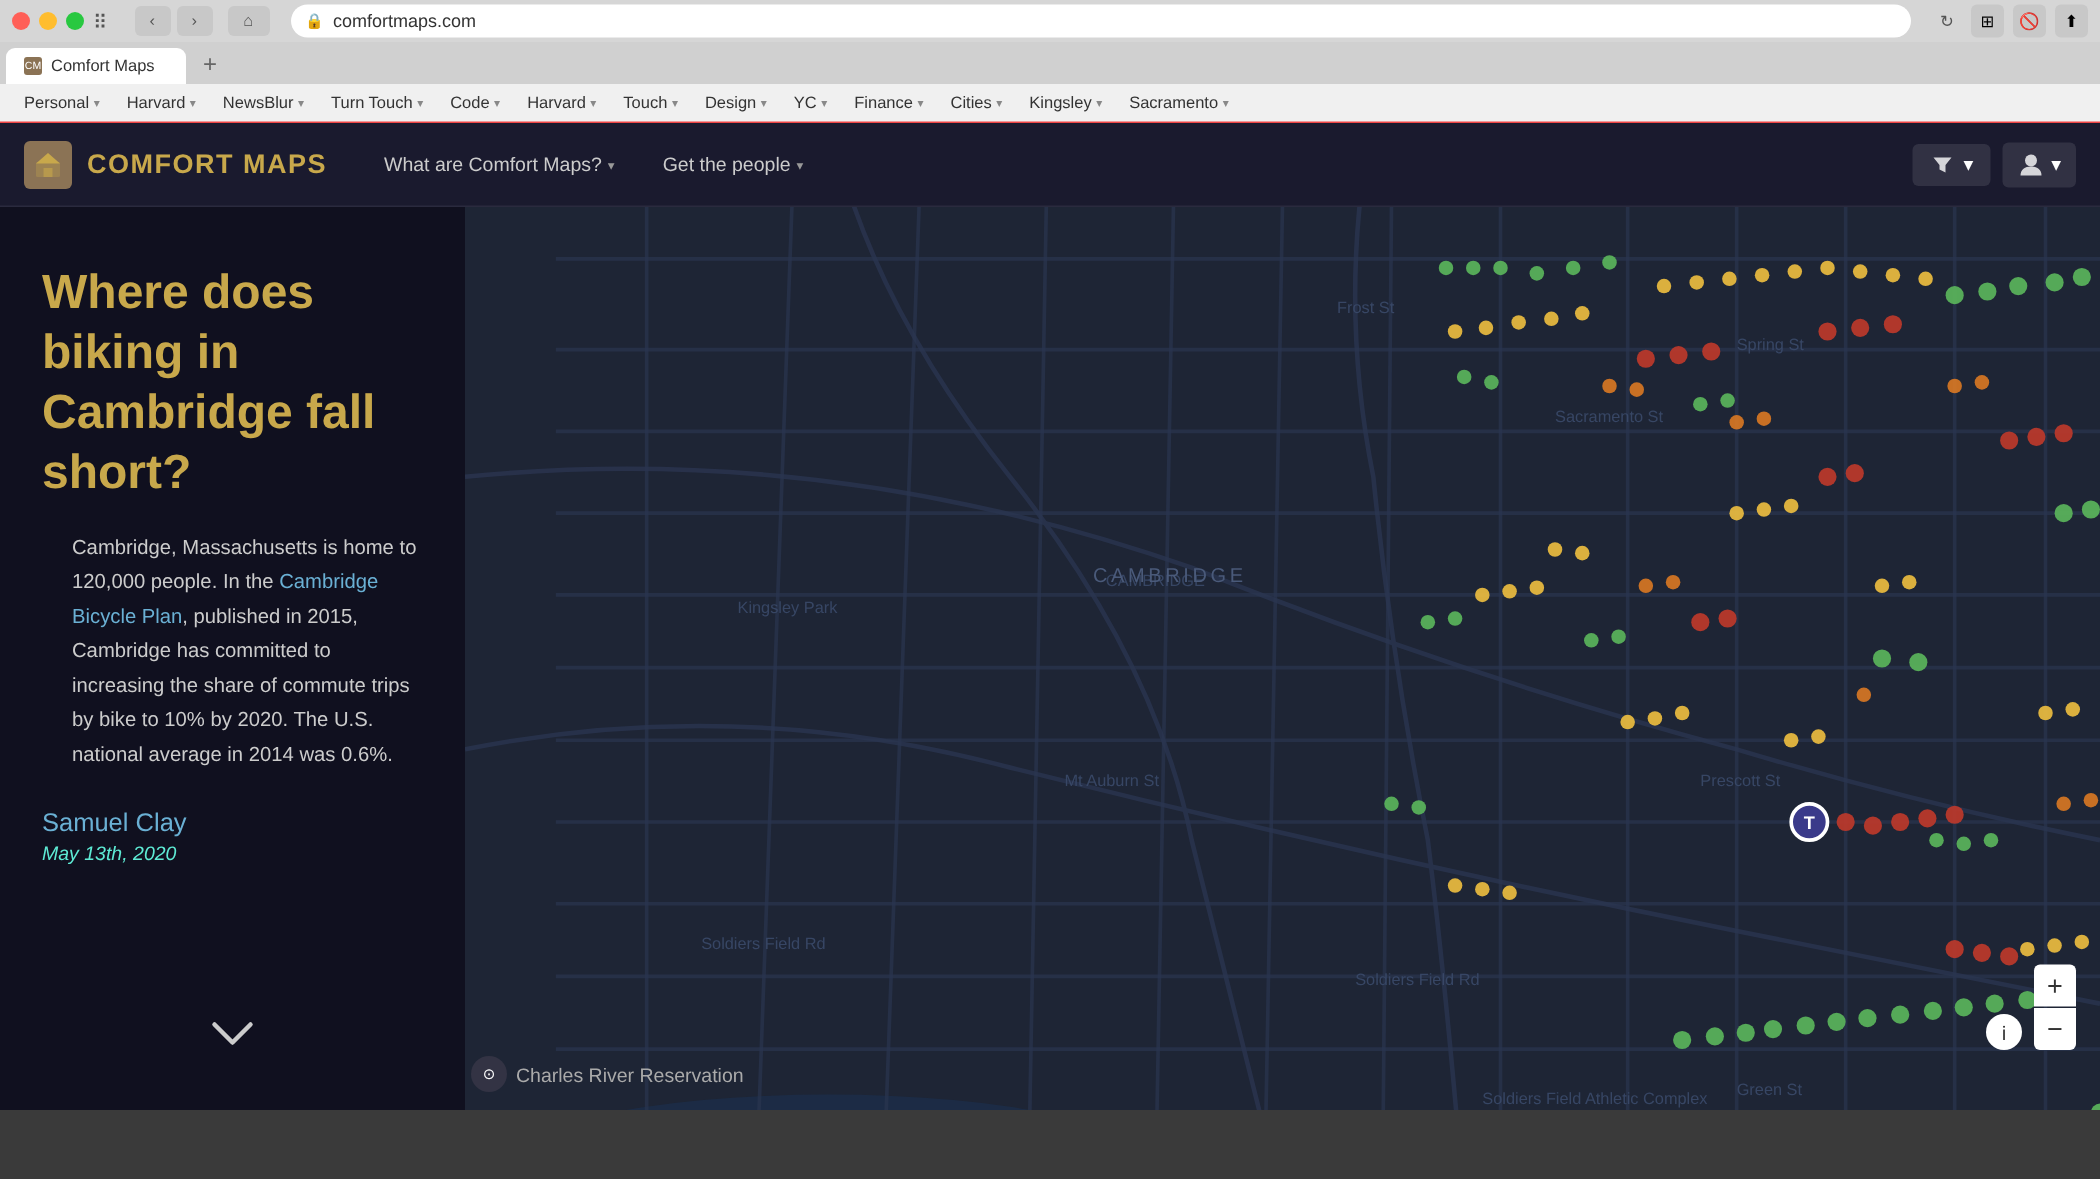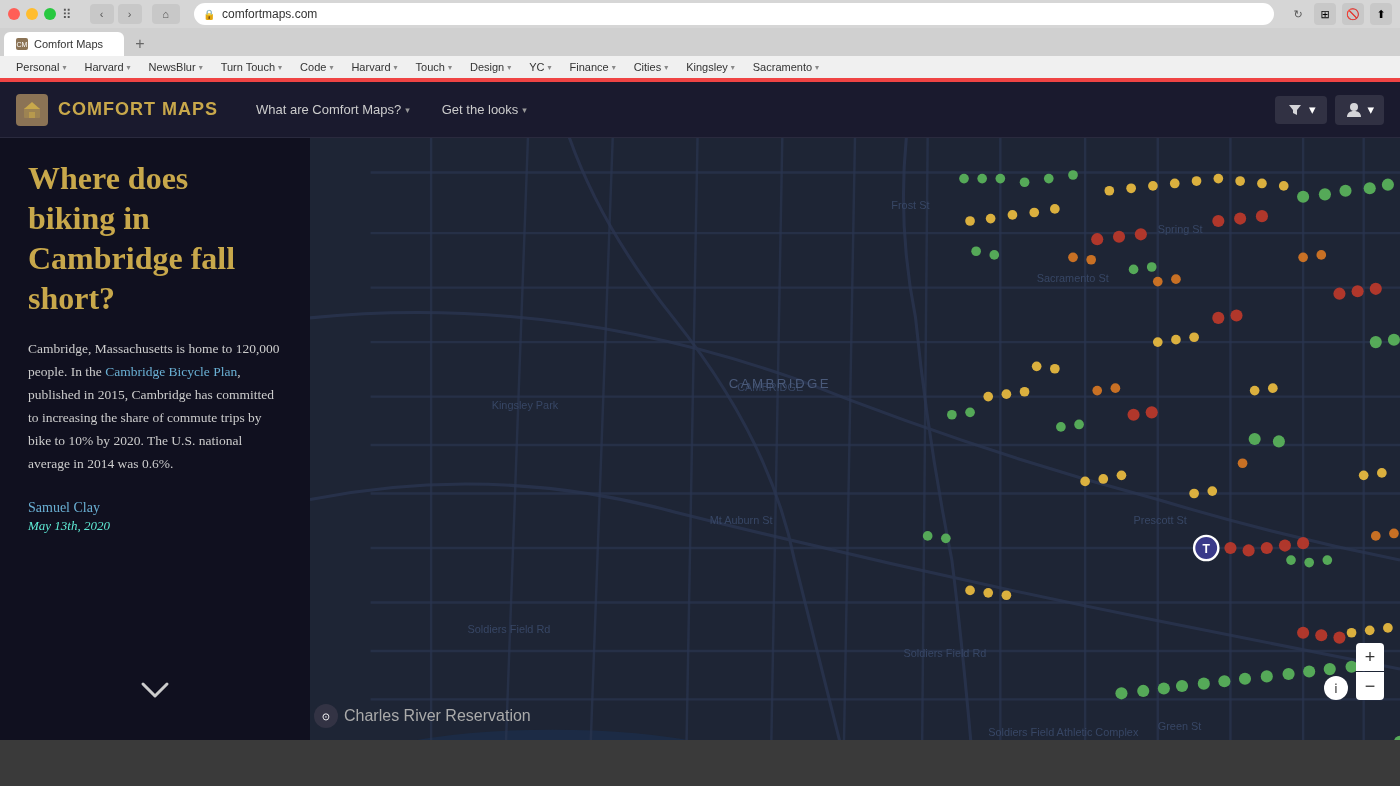--- a/index.html
+++ b/index.html
@@ -22,21 +22,21 @@
     .os-toolbar-icon { width: 22px; height: 22px; background: #c8c8c8; border-radius: 4px; display: flex; align-items: center; justify-content: center; font-size: 11px; cursor: pointer; }
     .os-grid-icon { margin-right: 4px; font-size: 13px; color: #555; }
 
     
     .browser-tabs { height: 28px; background: #d0d0d0; display: flex; align-items: flex-end; padding: 0 4px; }
     .browser-tab { height: 24px; background: white; border-radius: 6px 6px 0 0; padding: 0 12px; display: flex; align-items: center; gap: 6px; font-size: 11px; color: #333; min-width: 120px; }
     .browser-tab-favicon { width: 12px; height: 12px; background: #8B7355; border-radius: 2px; display: flex; align-items: center; justify-content: center; font-size: 7px; color: white; }
     .new-tab-btn { width: 24px; height: 24px; display: flex; align-items: center; justify-content: center; font-size: 16px; color: #666; cursor: pointer; margin-left: 4px; }
 
     
-    .bookmarks-bar { height: 26px; background: #f0f0f0; display: flex; align-items: center; padding: 0 8px; gap: 2px; font-size: 11px; color: #333; border-bottom: 4px solid #ef4444; overflow: hidden; }
+    .bookmarks-bar { height: 26px; background: #f0f0f0; display: flex; align-items: center; padding: 0 8px; gap: 2px; font-size: 11px; color: #333; border-bottom: 1px solid #ef4444; overflow: hidden; }
     .bookmark-item { padding: 2px 8px; border-radius: 3px; cursor: pointer; white-space: nowrap; display: flex; align-items: center; gap: 3px; }
     .bookmark-chevron { font-size: 8px; color: #888; }
 
     
     .app { width: 1400px; height: 658px; display: flex; flex-direction: column; background: #1a1a2e; }
 
     
     .app-navbar { height: 56px; background: #1a1a2e; display: flex; align-items: center; padding: 0 16px; border-bottom: 1px solid #2a2a3e; position: relative; z-index: 10; }
     .app-logo { display: flex; align-items: center; gap: 10px; margin-right: 24px; }
     .app-logo-icon { width: 32px; height: 32px; background: #8B7355; border-radius: 4px; display: flex; align-items: center; justify-content: center; }
@@ -45,25 +45,25 @@
     .app-nav-link { padding: 6px 14px; border-radius: 4px; font-size: 13px; color: #ccc; cursor: pointer; display: flex; align-items: center; gap: 4px; text-align: center; }
     .app-nav-chevron { font-size: 9px; color: #999; }
     .app-navbar-right { display: flex; gap: 8px; align-items: center; }
     .filter-btn { padding: 6px 12px; border-radius: 4px; background: rgba(255,255,255,0.1); color: white; font-size: 13px; cursor: pointer; display: flex; align-items: center; gap: 6px; }
     .account-btn { padding: 6px 10px; border-radius: 4px; background: rgba(255,255,255,0.1); color: white; font-size: 13px; cursor: pointer; display: flex; align-items: center; gap: 4px; }
 
     
     .main-content { flex: 1; display: flex; position: relative; overflow: hidden; }
 
     
-    .left-panel { width: 310px; min-width: 310px; background: rgba(15, 15, 30, 0.92); color: white; padding: 20px 28px; overflow-y: auto; z-index: 5; position: relative; font-family: Liberation Serif, serif; }
+    .left-panel { width: 310px; min-width: 310px; background: rgba(15, 15, 30, 0.92); color: white; padding: 36px 28px; overflow-y: auto; z-index: 5; position: relative; }
     .hero-title { font-size: 32px; font-weight: 700; color: #c8a84b; line-height: 1.25; margin-bottom: 20px; }
-    .hero-body { font-size: 13.5px; color: #ccc; line-height: 1.7; margin-bottom: 16px; }
+    .hero-body { font-size: 13.5px; color: #ccc; line-height: 1.7; margin-bottom: 16px; margin-left: 20px; }
     .hero-link { color: #6ab0d4; text-decoration: none; }
-    .author-name { color: #6ab0d4; font-size: 14px; margin-top: 24px; display: block; }
+    .author-name { color: #6ab0d4; font-size: 17px; margin-top: 24px; display: block; }
     .author-date { color: #5eead4; font-size: 13px; font-style: italic; display: block; margin-top: 2px; }
     .scroll-indicator { position: absolute; bottom: 48px; left: 50%; transform: translateX(-50%); color: #ccc; font-size: 24px; cursor: pointer; }
 
     
     .map-area { flex: 1; position: relative; background: #1a2030; overflow: hidden; }
     .map-bg { position: absolute; inset: 0; background: #1e2535; }
 
     
     .map-svg { position: absolute; inset: 0; width: 100%; height: 100%; }
 
@@ -72,21 +72,21 @@
     .zoom-btn { width: 28px; height: 28px; background: white; border: none; font-size: 18px; cursor: pointer; display: flex; align-items: center; justify-content: center; color: #333; line-height: 1; }
     .zoom-btn.zoom-in { border-radius: 4px 4px 0 0; }
     .zoom-btn.zoom-out { border-radius: 0 0 4px 4px; }
 
     
     .map-info-icon { position: absolute; bottom: 40px; right: 52px; width: 24px; height: 24px; background: white; border-radius: 50%; display: flex; align-items: center; justify-content: center; font-size: 13px; color: #333; cursor: pointer; z-index: 10; }
 
     
     .map-bottom-left { position: absolute; bottom: 12px; left: 4px; display: flex; align-items: center; gap: 6px; z-index: 10; }
     .map-bottom-left-icon { width: 24px; height: 24px; background: #334; border-radius: 50%; display: flex; align-items: center; justify-content: center; font-size: 10px; color: white; }
-    .map-bottom-label { font-size: 16px; color: #aaa; }
+    .map-bottom-label { font-size: 13px; color: #aaa; }
   </style>
 </head>
 <body>
 
 <div class="os-chrome">
 
   <div class="os-titlebar">
     <div class="os-btn close"></div>
     <div class="os-btn minimize"></div>
     <div class="os-btn maximize"></div>
@@ -183,21 +183,21 @@
           </svg>
         </div>
         <span class="app-logo-text">COMFORT MAPS</span>
       </div>
       <div class="app-nav-links">
         <div class="app-nav-link">
           <span>What are Comfort Maps?</span>
           <span class="app-nav-chevron">▾</span>
         </div>
         <div class="app-nav-link">
-          <span>Get the looks</span>
+          <span>Get the people</span>
           <span class="app-nav-chevron">▾</span>
         </div>
       </div>
       <div class="app-navbar-right">
         <div class="filter-btn">
           <svg width="16" height="16" viewBox="0 0 16 16" fill="white">
             <path d="M2 3h12l-4 5v5l-4-2V8L2 3z" opacity="0.8"></path>
           </svg>
           <span>▾</span>
         </div>

